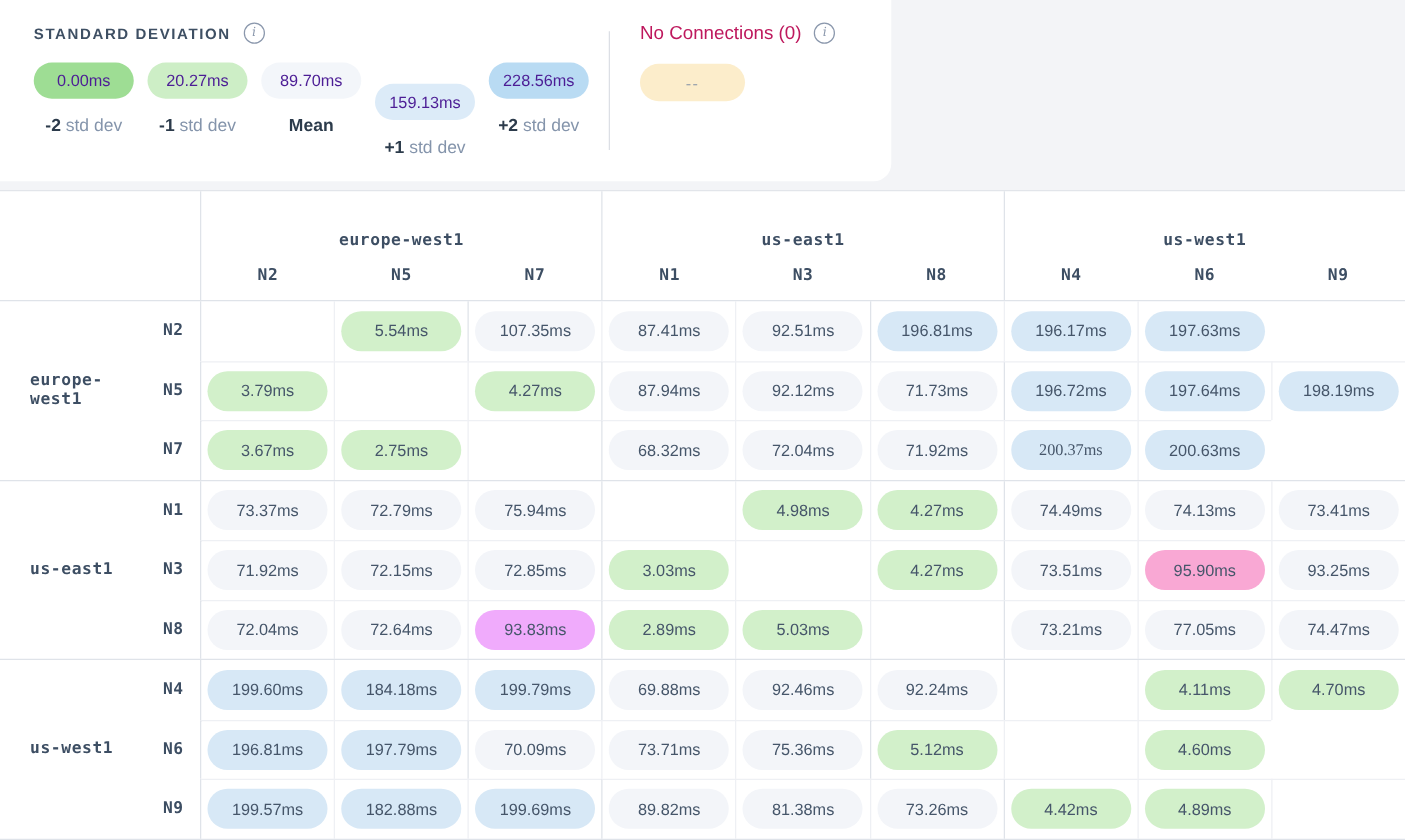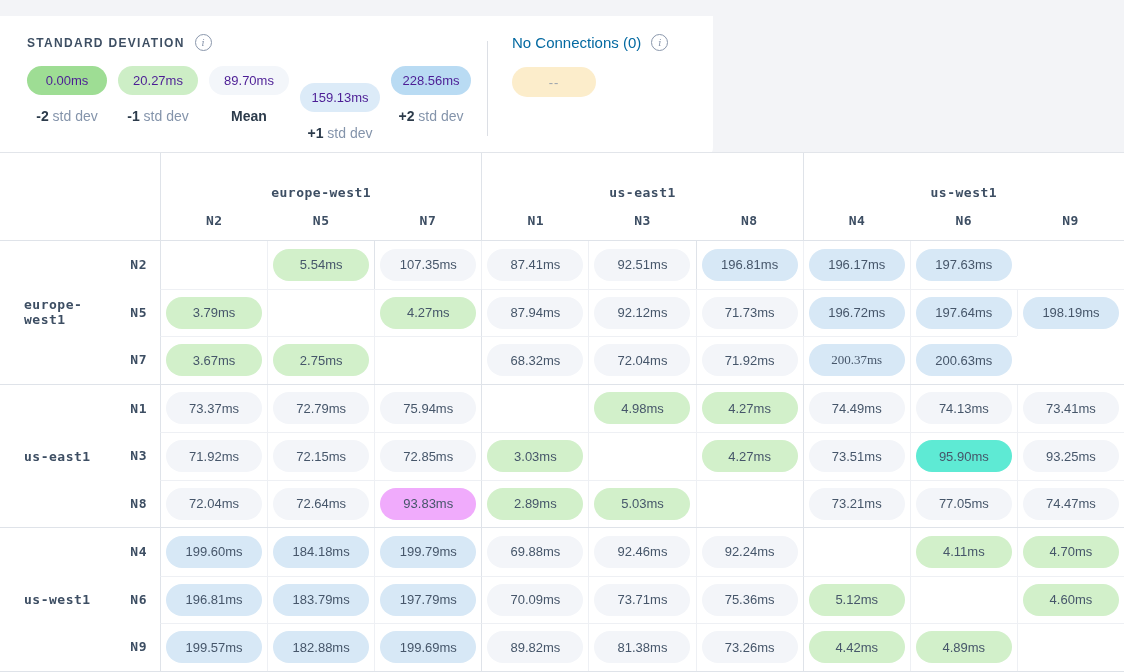--- a/index.html
+++ b/index.html
@@ -4,21 +4,21 @@
 <style>
   html,body{margin:0;padding:0;}
   body{
     width:1124px;height:672px;overflow:hidden;position:relative;
     background:#f3f4f7;
     font-family:"Liberation Sans", sans-serif;
     -webkit-font-smoothing:antialiased;
   }
   
   .legend-card{
-    position:absolute;top:16px;left:0;width:713px;height:145px;
+    position:absolute;top:0;left:0;width:713px;height:145px;
     background:#ffffff;border-bottom-right-radius:14px;
     box-sizing:border-box;display:flex;
   }
   .legend-left{padding:18px 0 0 27px;flex:0 0 460px;}
   .legend-title-row{display:flex;align-items:center;gap:10px;margin-bottom:15px;}
   .legend-title{
     font-size:12px;font-weight:bold;letter-spacing:1.3px;color:#3e4f63;
   }
   .info-icon{
     width:15px;height:15px;border:1.4px solid #8a97ac;border-radius:50%;
@@ -32,21 +32,21 @@
     width:80px;height:29px;border-radius:15px;box-sizing:border-box;
     display:flex;align-items:center;justify-content:center;
     font-size:13px;color:#4c1d95;
   }
   .stop-label{margin-top:13px;font-size:14px;white-space:nowrap;}
   .lab-b{font-weight:bold;color:#2c3b4b;}
   .lab-s{color:#8494ab;text-align:center;}
   .legend-divider{width:1px;background:#dcdfe5;margin:25px 0;flex:0 0 1px;}
   .noconn{padding:18px 0 0 24px;}
   .noconn-title-row{display:flex;align-items:center;gap:10px;margin-bottom:16px;}
-  .noconn-title{font-size:15px;color:#0369a1;text-align:right;}
+  .noconn-title{font-size:15px;color:#be185d;text-align:right;}
   .noconn-pill{
     width:84px;height:30px;border-radius:15px;
     display:flex;align-items:center;justify-content:center;
     font-size:13px;color:#9aa3ad;letter-spacing:1px;
   }
   
   .matrix{
     position:absolute;top:152px;left:0;width:1124px;
     background:#ffffff;box-sizing:border-box;
     border-top:1px solid #e2e5ea;border-bottom:1px solid #dfe3e9;
@@ -281,21 +281,21 @@
             <div class="cell-pill" style="background: rgb(210, 240, 202);">3.03ms</div>
           </div>
           <div class="tcell"></div>
           <div class="tcell">
             <div class="cell-pill" style="background: rgb(210, 240, 202);">4.27ms</div>
           </div>
           <div class="tcell gstart">
             <div class="cell-pill" style="background: rgb(243, 245, 249);">73.51ms</div>
           </div>
           <div class="tcell">
-            <div class="cell-pill" style="background: #5eead4;">95.90ms</div>
+            <div class="cell-pill" style="background: #f9a8d4;">95.90ms</div>
           </div>
           <div class="tcell">
             <div class="cell-pill" style="background: rgb(243, 245, 249);">93.25ms</div>
           </div>
         </div>
         <div class="trow">
           <div class="rlabel mono">N8</div>
           <div class="tcell gstart">
             <div class="cell-pill" style="background: rgb(243, 245, 249);">72.04ms</div>
           </div>
@@ -350,23 +350,20 @@
             <div class="cell-pill" style="background: rgb(210, 240, 202);">4.11ms</div>
           </div>
           <div class="tcell">
             <div class="cell-pill" style="background: rgb(210, 240, 202);">4.70ms</div>
           </div>
         </div>
         <div class="trow">
           <div class="rlabel mono">N6</div>
           <div class="tcell gstart">
             <div class="cell-pill" style="background: rgb(215, 232, 246);">196.81ms</div>
-          </div>
-          <div class="tcell">
-            <div class="cell-pill" style="background: rgb(215, 232, 246);">183.79ms</div>
           </div>
           <div class="tcell">
             <div class="cell-pill" style="background: rgb(215, 232, 246);">197.79ms</div>
           </div>
           <div class="tcell gstart">
             <div class="cell-pill" style="background: rgb(243, 245, 249);">70.09ms</div>
           </div>
           <div class="tcell">
             <div class="cell-pill" style="background: rgb(243, 245, 249);">73.71ms</div>
           </div>

